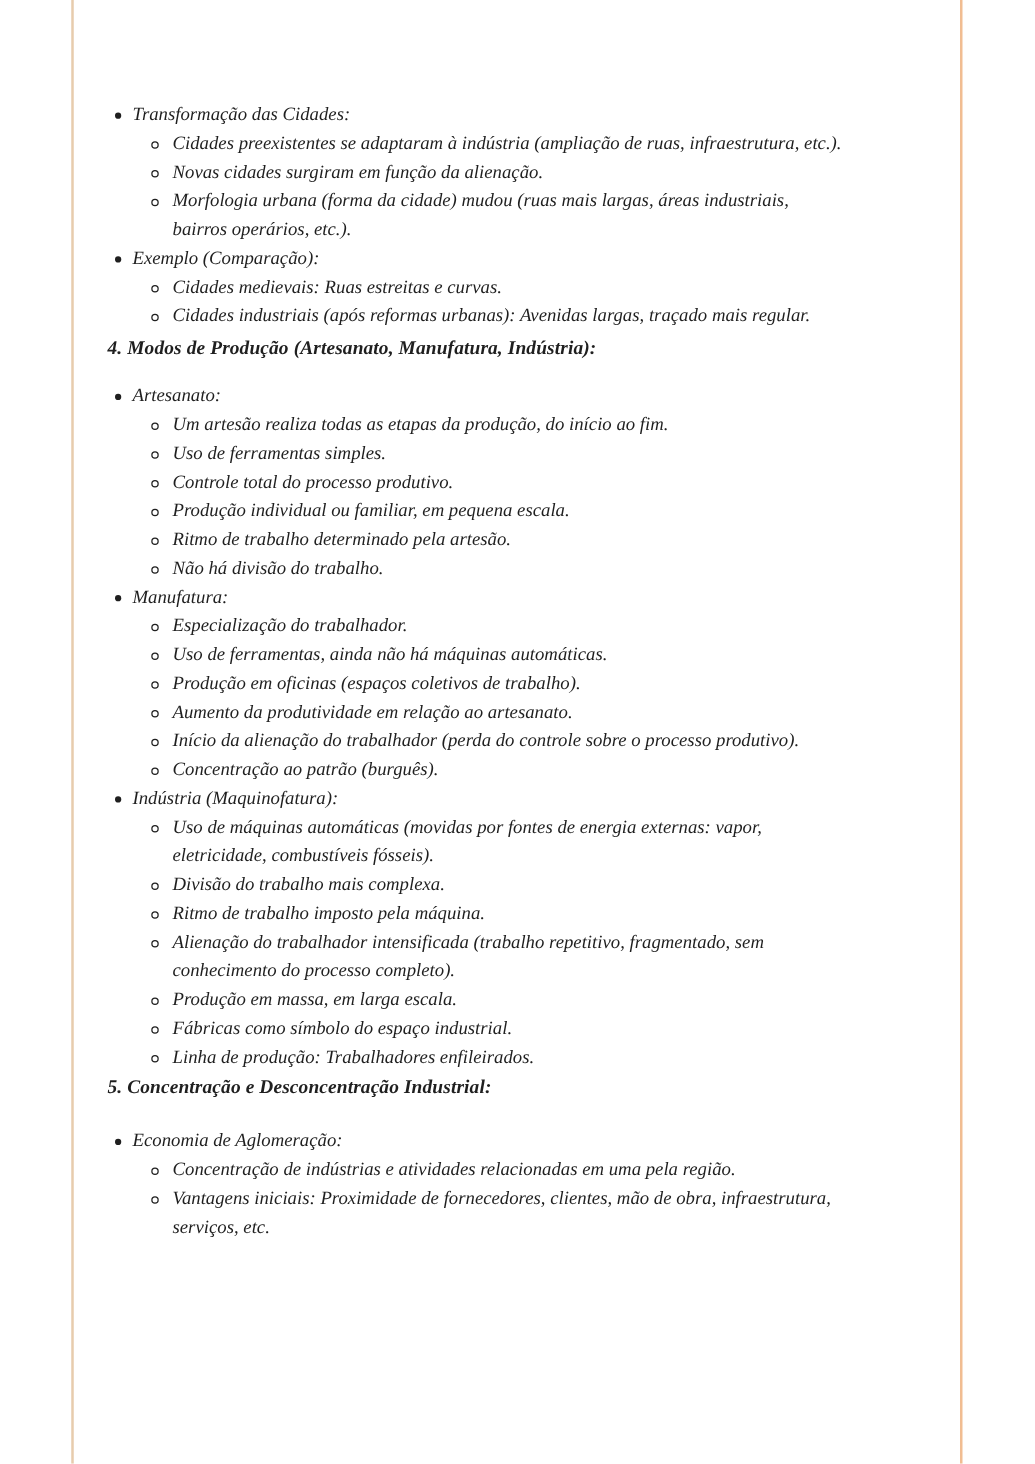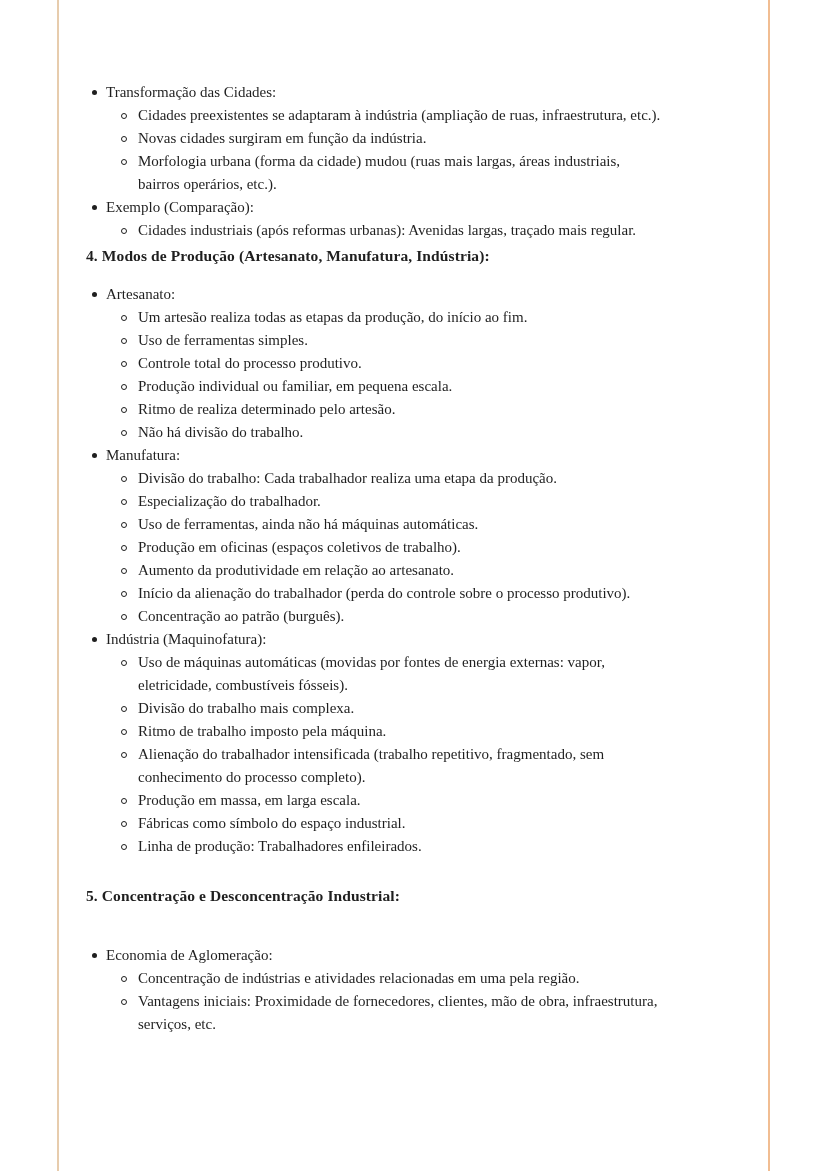--- a/index.html
+++ b/index.html
@@ -21,21 +21,21 @@
   .border-l{
     position:absolute;top:0;bottom:0;left:57px;width:2px;
     background:var(--border-left);
   }
   .border-r{
     position:absolute;top:0;bottom:0;left:768px;width:2px;
     background:var(--border-right);
   }
   .doc{
     position:absolute;left:90px;top:81px;width:700px;
-    font-size:15px;line-height:23px;
+    font-size:15px;line-height:23px;font-style:italic;
   }
   ul.blist{list-style:none;margin:0;padding:0;}
   ul.blist li{position:relative;}
   li.lv1{padding-left:16px;}
   li.lv2{padding-left:48px;}
   .txt{white-space:pre-line;}
   .m1{
     position:absolute;left:2px;top:9px;
     width:5px;height:5px;border-radius:50%;
     background:var(--text);
@@ -45,55 +45,55 @@
     width:4px;height:4px;border-radius:50%;
     border:1.2px solid var(--text);
     background:transparent;
   }
   h2.h{
     font-size:15.5px;font-weight:bold;line-height:23px;
     margin:0 0 0 -4px;letter-spacing:0.1px;
   }
   h2.h4{margin-top:2px;}
   ul.modos{margin-top:16px;}
-  h2.h5{margin-top:26px;}
-  ul.conc{margin-top:37px;}
+  h2.h5{}
+  ul.conc{margin-top:21px;}
 </style>
 </head>
 <body>
 
 <div class="page">
   <div class="border-l"></div>
   <div class="border-r"></div>
 
   <div class="doc">
 
     <ul class="blist intro">
       <li class="lv1"><span class="m1"></span><span class="txt">Transformação das Cidades:</span></li>
       <li class="lv2"><span class="m2"></span><span class="txt">Cidades preexistentes se adaptaram à indústria (ampliação de ruas, infraestrutura, etc.).</span></li>
-      <li class="lv2"><span class="m2"></span><span class="txt">Novas cidades surgiram em função da indústria.</span></li>
+      <li class="lv2"><span class="m2"></span><span class="txt">Novas cidades surgiram em função da alienação.</span></li>
       <li class="lv2"><span class="m2"></span><span class="txt">Morfologia urbana (forma da cidade) mudou (ruas mais largas, áreas industriais,
 bairros operários, etc.).</span></li>
       <li class="lv1"><span class="m1"></span><span class="txt">Exemplo (Comparação):</span></li>
+      <li class="lv2"><span class="m2"></span><span class="txt">Cidades medievais: Ruas estreitas e curvas.</span></li>
       <li class="lv2"><span class="m2"></span><span class="txt">Cidades industriais (após reformas urbanas): Avenidas largas, traçado mais regular.</span></li>
     </ul>
 
     <h2 class="h h4">4. Modos de Produção (Artesanato, Manufatura, Indústria):</h2>
 
     <ul class="blist modos">
       <li class="lv1"><span class="m1"></span><span class="txt">Artesanato:</span></li>
       <li class="lv2"><span class="m2"></span><span class="txt">Um artesão realiza todas as etapas da produção, do início ao fim.</span></li>
       <li class="lv2"><span class="m2"></span><span class="txt">Uso de ferramentas simples.</span></li>
       <li class="lv2"><span class="m2"></span><span class="txt">Controle total do processo produtivo.</span></li>
       <li class="lv2"><span class="m2"></span><span class="txt">Produção individual ou familiar, em pequena escala.</span></li>
-      <li class="lv2"><span class="m2"></span><span class="txt">Ritmo de realiza determinado pelo artesão.</span></li>
+      <li class="lv2"><span class="m2"></span><span class="txt">Ritmo de trabalho determinado pela artesão.</span></li>
       <li class="lv2"><span class="m2"></span><span class="txt">Não há divisão do trabalho.</span></li>
 
       <li class="lv1"><span class="m1"></span><span class="txt">Manufatura:</span></li>
-      <li class="lv2"><span class="m2"></span><span class="txt">Divisão do trabalho: Cada trabalhador realiza uma etapa da produção.</span></li>
       <li class="lv2"><span class="m2"></span><span class="txt">Especialização do trabalhador.</span></li>
       <li class="lv2"><span class="m2"></span><span class="txt">Uso de ferramentas, ainda não há máquinas automáticas.</span></li>
       <li class="lv2"><span class="m2"></span><span class="txt">Produção em oficinas (espaços coletivos de trabalho).</span></li>
       <li class="lv2"><span class="m2"></span><span class="txt">Aumento da produtividade em relação ao artesanato.</span></li>
       <li class="lv2"><span class="m2"></span><span class="txt">Início da alienação do trabalhador (perda do controle sobre o processo produtivo).</span></li>
       <li class="lv2"><span class="m2"></span><span class="txt">Concentração ao patrão (burguês).</span></li>
 
       <li class="lv1"><span class="m1"></span><span class="txt">Indústria (Maquinofatura):</span></li>
       <li class="lv2"><span class="m2"></span><span class="txt">Uso de máquinas automáticas (movidas por fontes de energia externas: vapor,
 eletricidade, combustíveis fósseis).</span></li>

